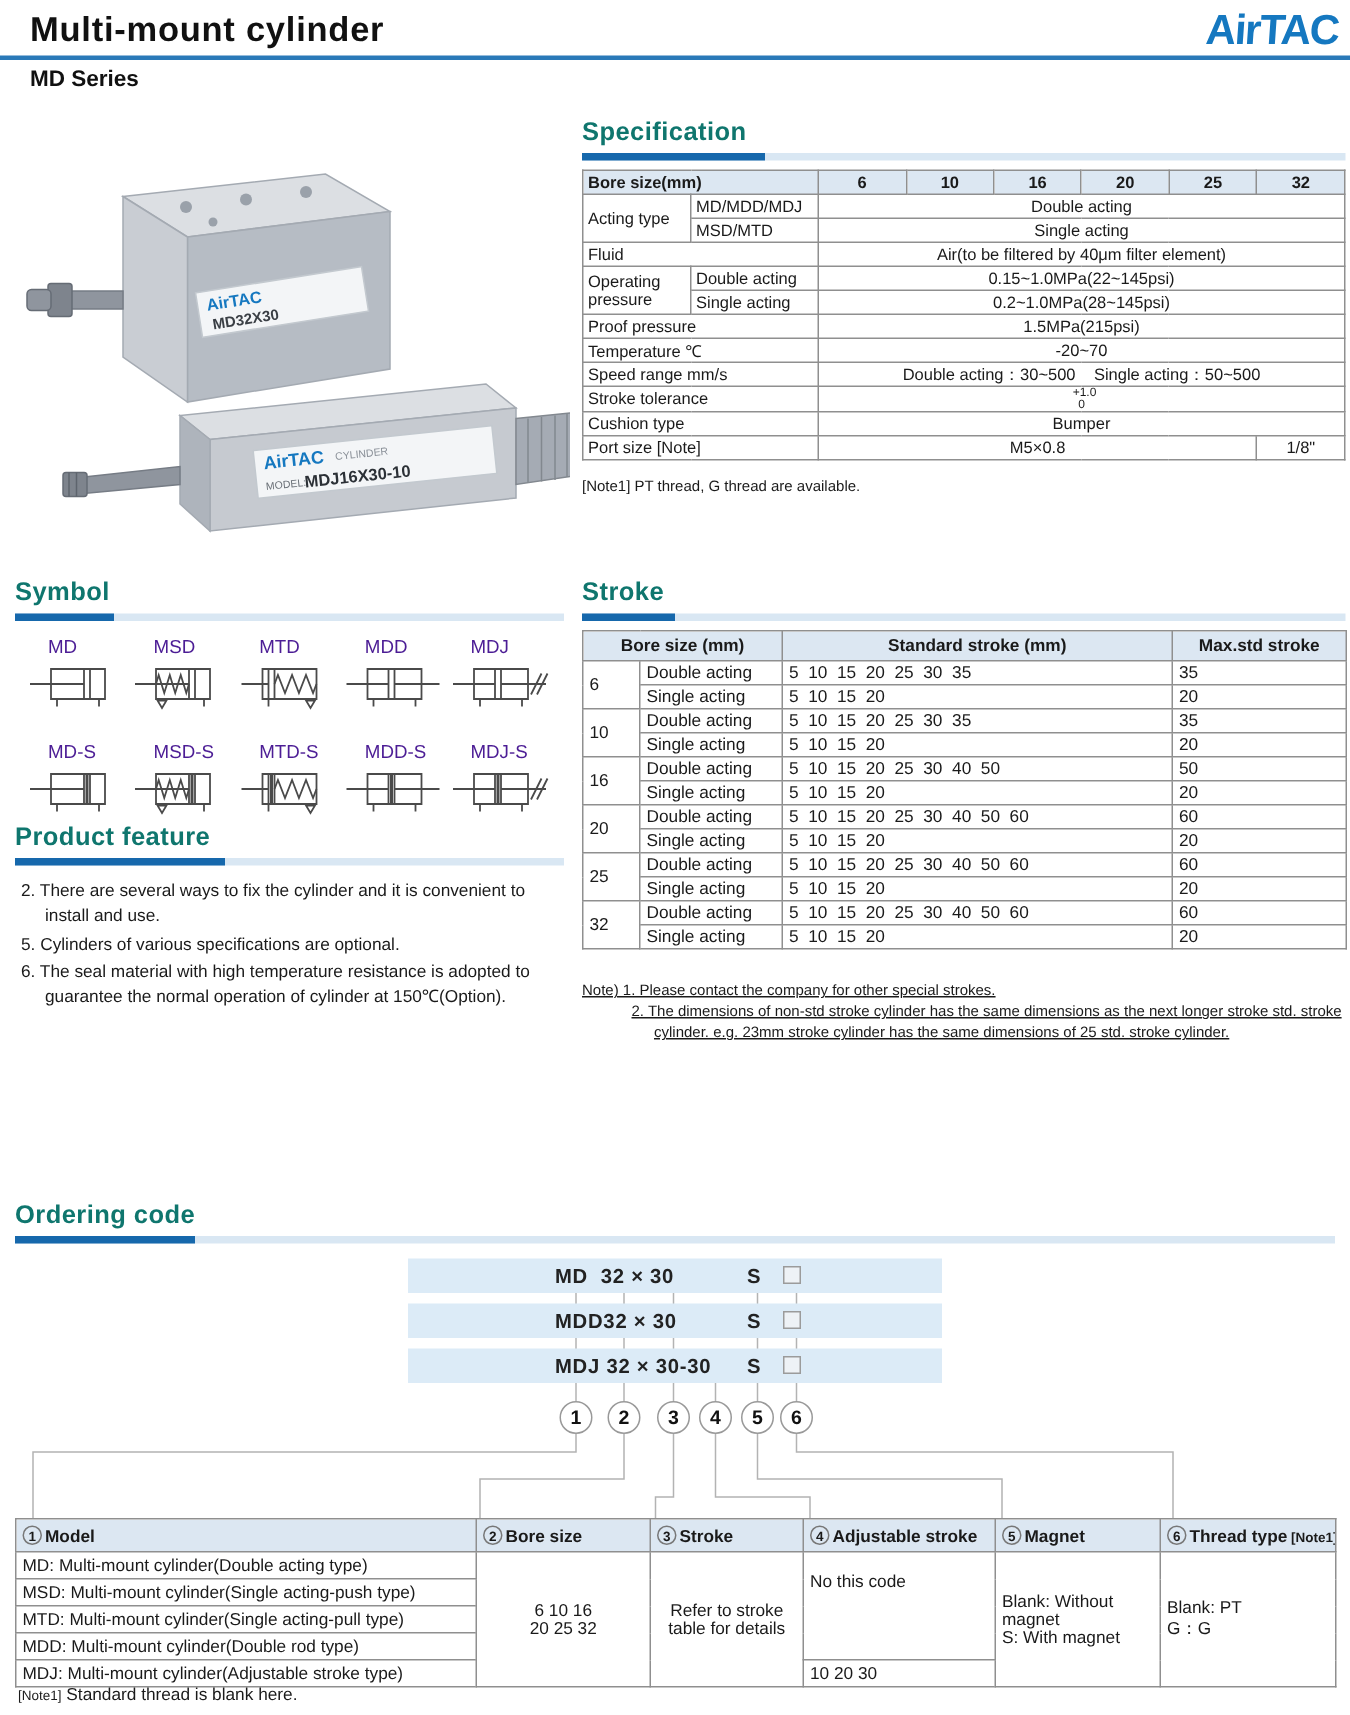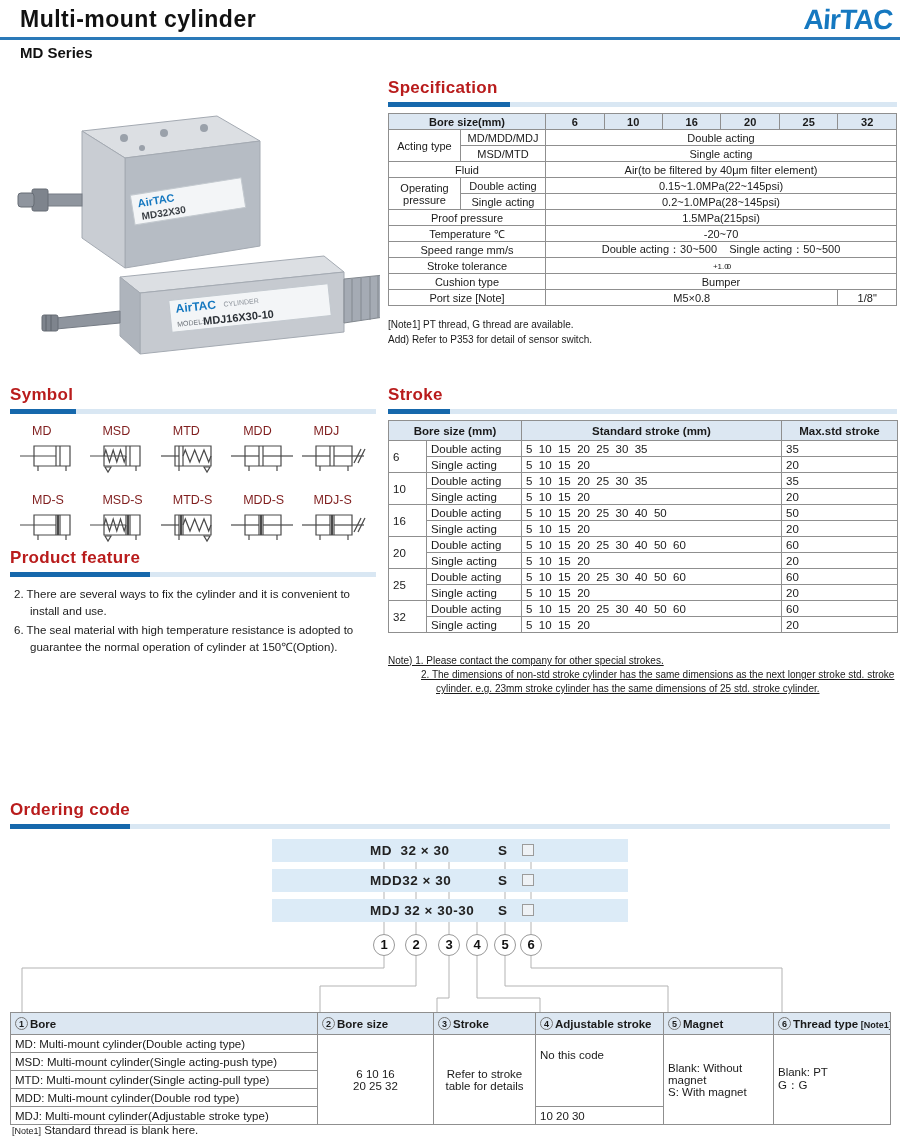--- a/index.html
+++ b/index.html
@@ -7,53 +7,53 @@
   .page { position:relative; width:900px; height:1143px; background:#fff; overflow:hidden; }
 
   
   .doc-title { position:absolute; left:20px; top:6px; font-size:23px; font-weight:bold; letter-spacing:0.5px; color:#111; }
   .logo { position:absolute; right:8px; top:4px; font-size:28px; font-weight:bold; color:#1578c0; letter-spacing:-1px; transform:skewX(-4deg); }
   .title-rule { position:absolute; left:0; top:37px; width:900px; height:3px; background:#2a79b8; }
   .series { position:absolute; left:20px; top:44px; font-size:15px; font-weight:bold; color:#111; }
 
   
   .sec-head { position:absolute; }
-  .sec-title { font-size:17px; font-weight:bold; color:#b91c1c; margin-bottom:4px; letter-spacing:0.3px; }
+  .sec-title { font-size:17px; font-weight:bold; color:#0f766e; margin-bottom:4px; letter-spacing:0.3px; }
   .sec-bar { height:5px; background:#d9e7f3; position:relative; }
   .sec-bar .dark { position:absolute; left:0; top:0; height:5px; background:#1668ac; }
 
   
   table { border-collapse:collapse; table-layout:fixed; }
   th, td { border:1px solid #8f8f8f; font-weight:normal; overflow:hidden; }
 
   
   .spec { position:absolute; left:388px; top:113px; width:509px; font-size:11px; }
   .spec th, .spec td { height:16px; padding:0 3px; text-align:center; }
   .spec .hd th { background:#dce7f2; font-weight:bold; }
-  .spec .lbl { text-align:center; font-weight:normal; }
+  .spec .lbl { text-align:left; font-weight:normal; }
   .spec td.val { text-align:center; }
-  .tol { display:inline-flex; flex-direction:row; line-height:1; font-size:8px; vertical-align:middle; }
+  .tol { display:inline-flex; flex-direction:column; line-height:1; font-size:8px; vertical-align:middle; }
   .tol span:first-child { position:relative; left:2px; }
   .spec-notes { position:absolute; left:388px; top:318px; width:509px; font-size:10px; line-height:1.45; color:#1a1a1a; }
 
   
   .stroke-tbl { position:absolute; left:388px; top:420px; width:509px; font-size:11.5px; }
   .stroke-tbl th { background:#dce7f2; font-weight:bold; height:20px; text-align:center; }
   .stroke-tbl td { height:16px; padding:0 4px; text-align:left; }
   .stroke-tbl td.strokes { white-space:pre; }
   .stroke-notes { position:absolute; left:388px; top:654px; width:509px; font-size:10px; line-height:1.4;text-decoration:underline; }
   .stroke-notes .n2 { padding-left:48px; text-indent:-15px; }
 
   
   .photos { position:absolute; left:12px; top:86px; }
 
   
   .sym-grid { position:absolute; left:18px; top:424px; width:352px; display:grid; grid-template-columns:repeat(5,1fr); row-gap:14px; }
   .sym-cell { text-align:left; }
-  .sym-cell .sym-label { font-size:12.5px; color:#7f1d1d; margin-left:14px; margin-bottom:1px; }
+  .sym-cell .sym-label { font-size:12.5px; color:#4c1d95; margin-left:14px; margin-bottom:1px; }
 
   
   .features { position:absolute; left:14px; top:586px; width:366px; font-size:11.5px; line-height:1.5; }
   .features .feat { padding-left:16px; text-indent:-16px; margin-bottom:1px; }
 
   
   .ord-band { position:absolute; left:272px; width:356px; height:23px; background:#dcebf7; }
   .code-main { position:absolute; left:98px; top:0; line-height:23px; font-size:13.5px; font-weight:bold; letter-spacing:0.5px; color:#222; white-space:pre; }
   .code-magnet { position:absolute; left:226px; top:0; line-height:23px; font-size:13.5px; font-weight:bold; color:#222; }
   .code-box { position:absolute; left:250px; top:5px; width:12px; height:12px; border:1px solid #9b9b9b; background:#eef2f6; }
@@ -200,21 +200,20 @@
         </tr>
     <tr>
           <th class="lbl" colspan="2">Port size  [Note]</th>
         <td class="val" colspan="5">M5×0.8</td>
         <td class="val">1/8"</td>
         </tr>
   </tbody>
     </table>
   <div class="spec-notes">
       <div>[Note1] PT thread, G thread are available.</div>
-      <div>Add) Refer to P353 for detail of sensor switch.</div>
     </div>
 
   <div class="sec-head" style="left:10px; top:385px; width:366px;">
     <div class="sec-title">Symbol</div>
     <div class="sec-bar">
         <span class="dark" style="width:66px;"></span>
       </div>
   </div>
   <div class="sym-grid">
       <div class="sym-cell"><div class="sym-label">MD</div><svg width="66" height="36" viewBox="0 0 66 36">
@@ -317,20 +316,21 @@
     </div>
 
   <div class="sec-head" style="left:10px; top:548px; width:366px;">
     <div class="sec-title">Product feature</div>
     <div class="sec-bar">
         <span class="dark" style="width:140px;"></span>
       </div>
   </div>
   <div class="features">
       <div class="feat">2. There are several ways to fix the cylinder and it is convenient to install and use.</div>
+      <div class="feat">5. Cylinders of various specifications are optional.</div>
       <div class="feat">6. The seal material with high temperature resistance is adopted to guarantee the normal operation of cylinder at 150℃(Option).</div>
     </div>
 
   <div class="sec-head" style="left:388px; top:385px; width:509px;">
     <div class="sec-title">Stroke</div>
     <div class="sec-bar">
         <span class="dark" style="width:62px;"></span>
       </div>
   </div>
   <table class="stroke-tbl">
@@ -475,21 +475,21 @@
     <colgroup>
         <col style="width:307px">
         <col style="width:116px">
         <col style="width:102px">
         <col style="width:128px">
         <col style="width:110px">
         <col style="width:117px">
       </colgroup>
     <thead>
         <tr>
-          <th><span class="circ">1</span><span>Bore</span></th>
+          <th><span class="circ">1</span><span>Model</span></th>
           <th><span class="circ">2</span><span>Bore size</span></th>
           <th><span class="circ">3</span><span>Stroke</span></th>
           <th><span class="circ">4</span><span>Adjustable stroke</span></th>
           <th><span class="circ">5</span><span>Magnet</span></th>
           <th><span class="circ">6</span><span>Thread type</span><span class="hdr-suffix"> [Note1]</span></th>
         </tr>
       </thead>
     <tbody>
         <tr>
           <td>MD: Multi-mount cylinder(Double acting type)</td>

